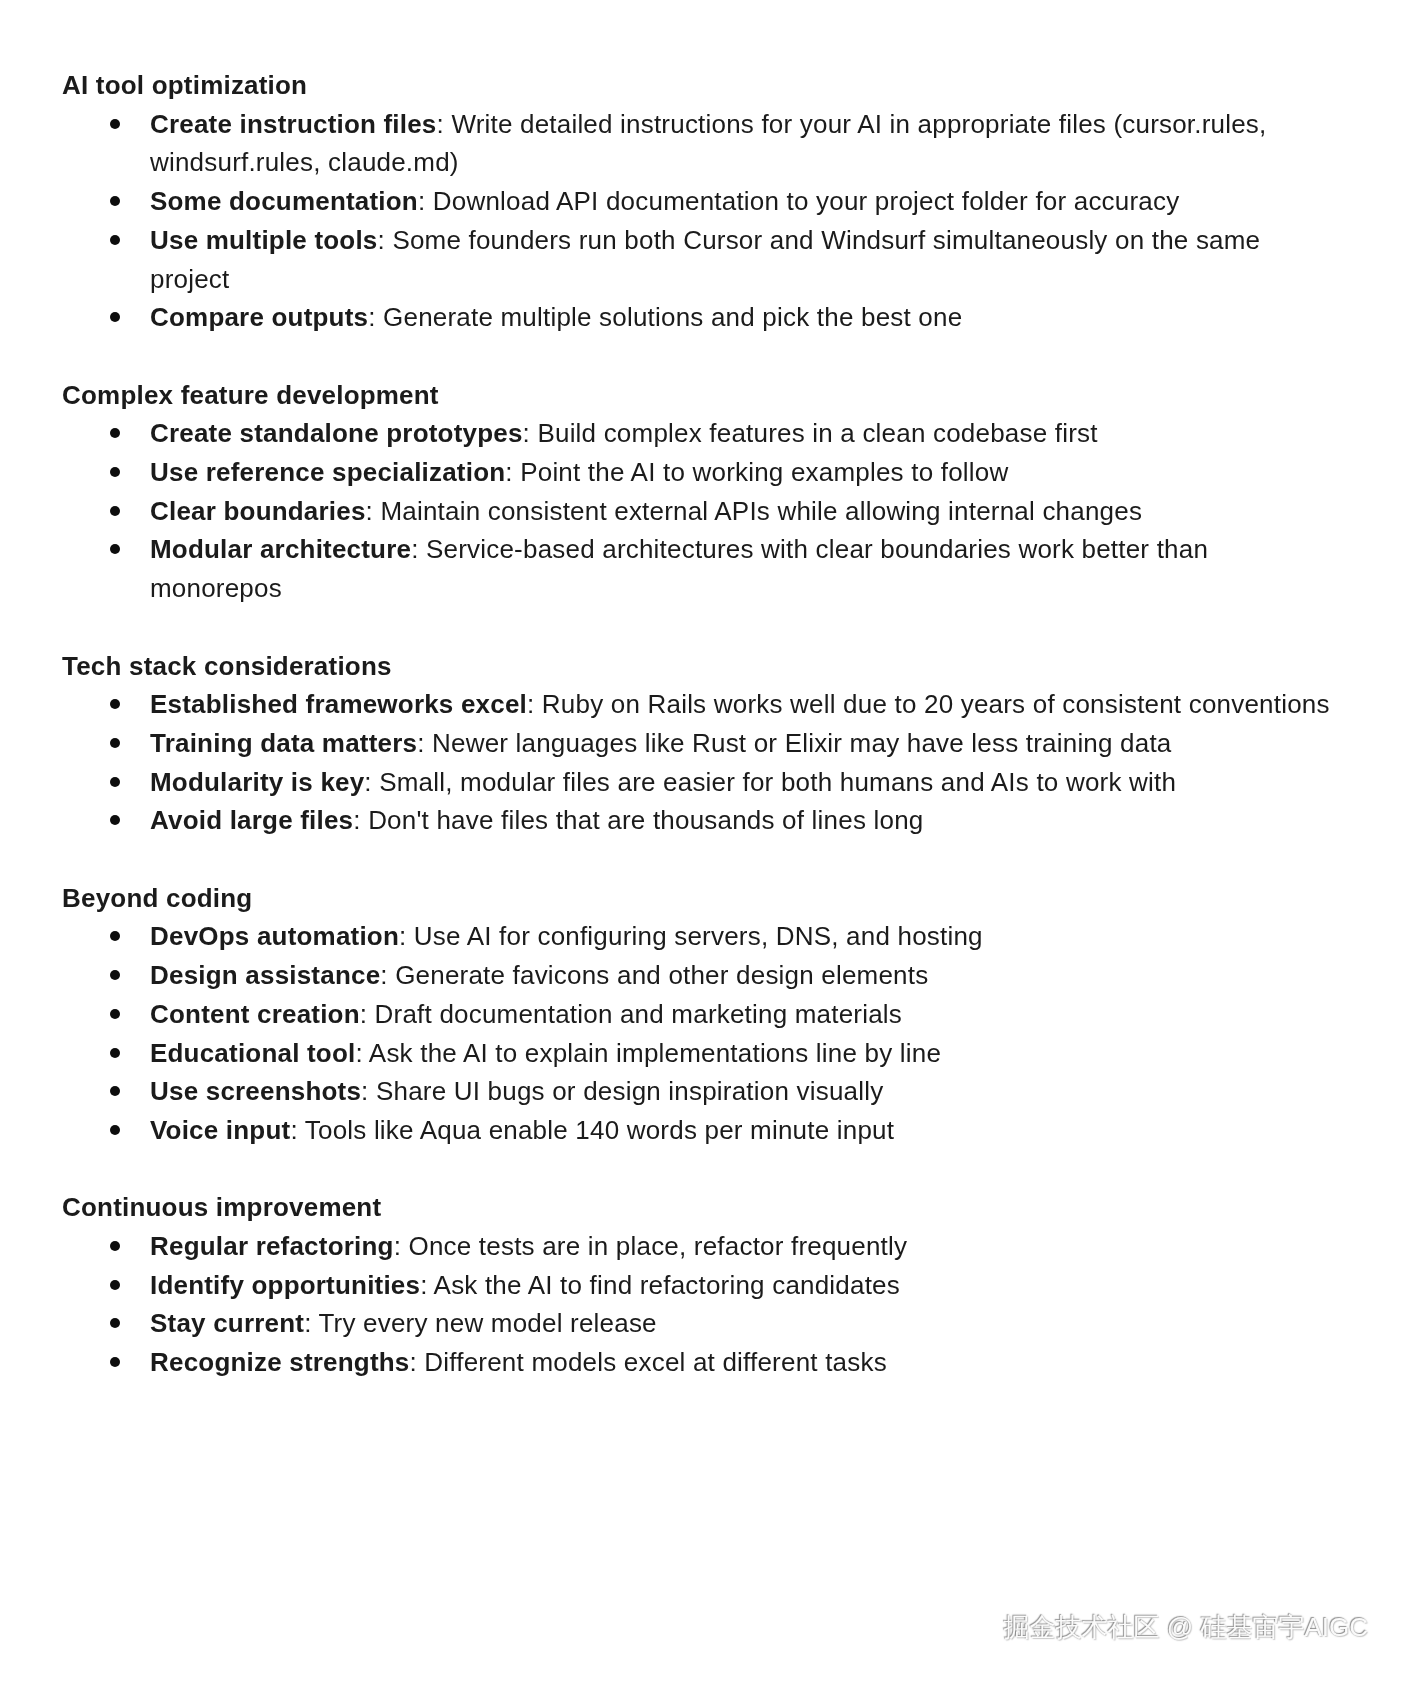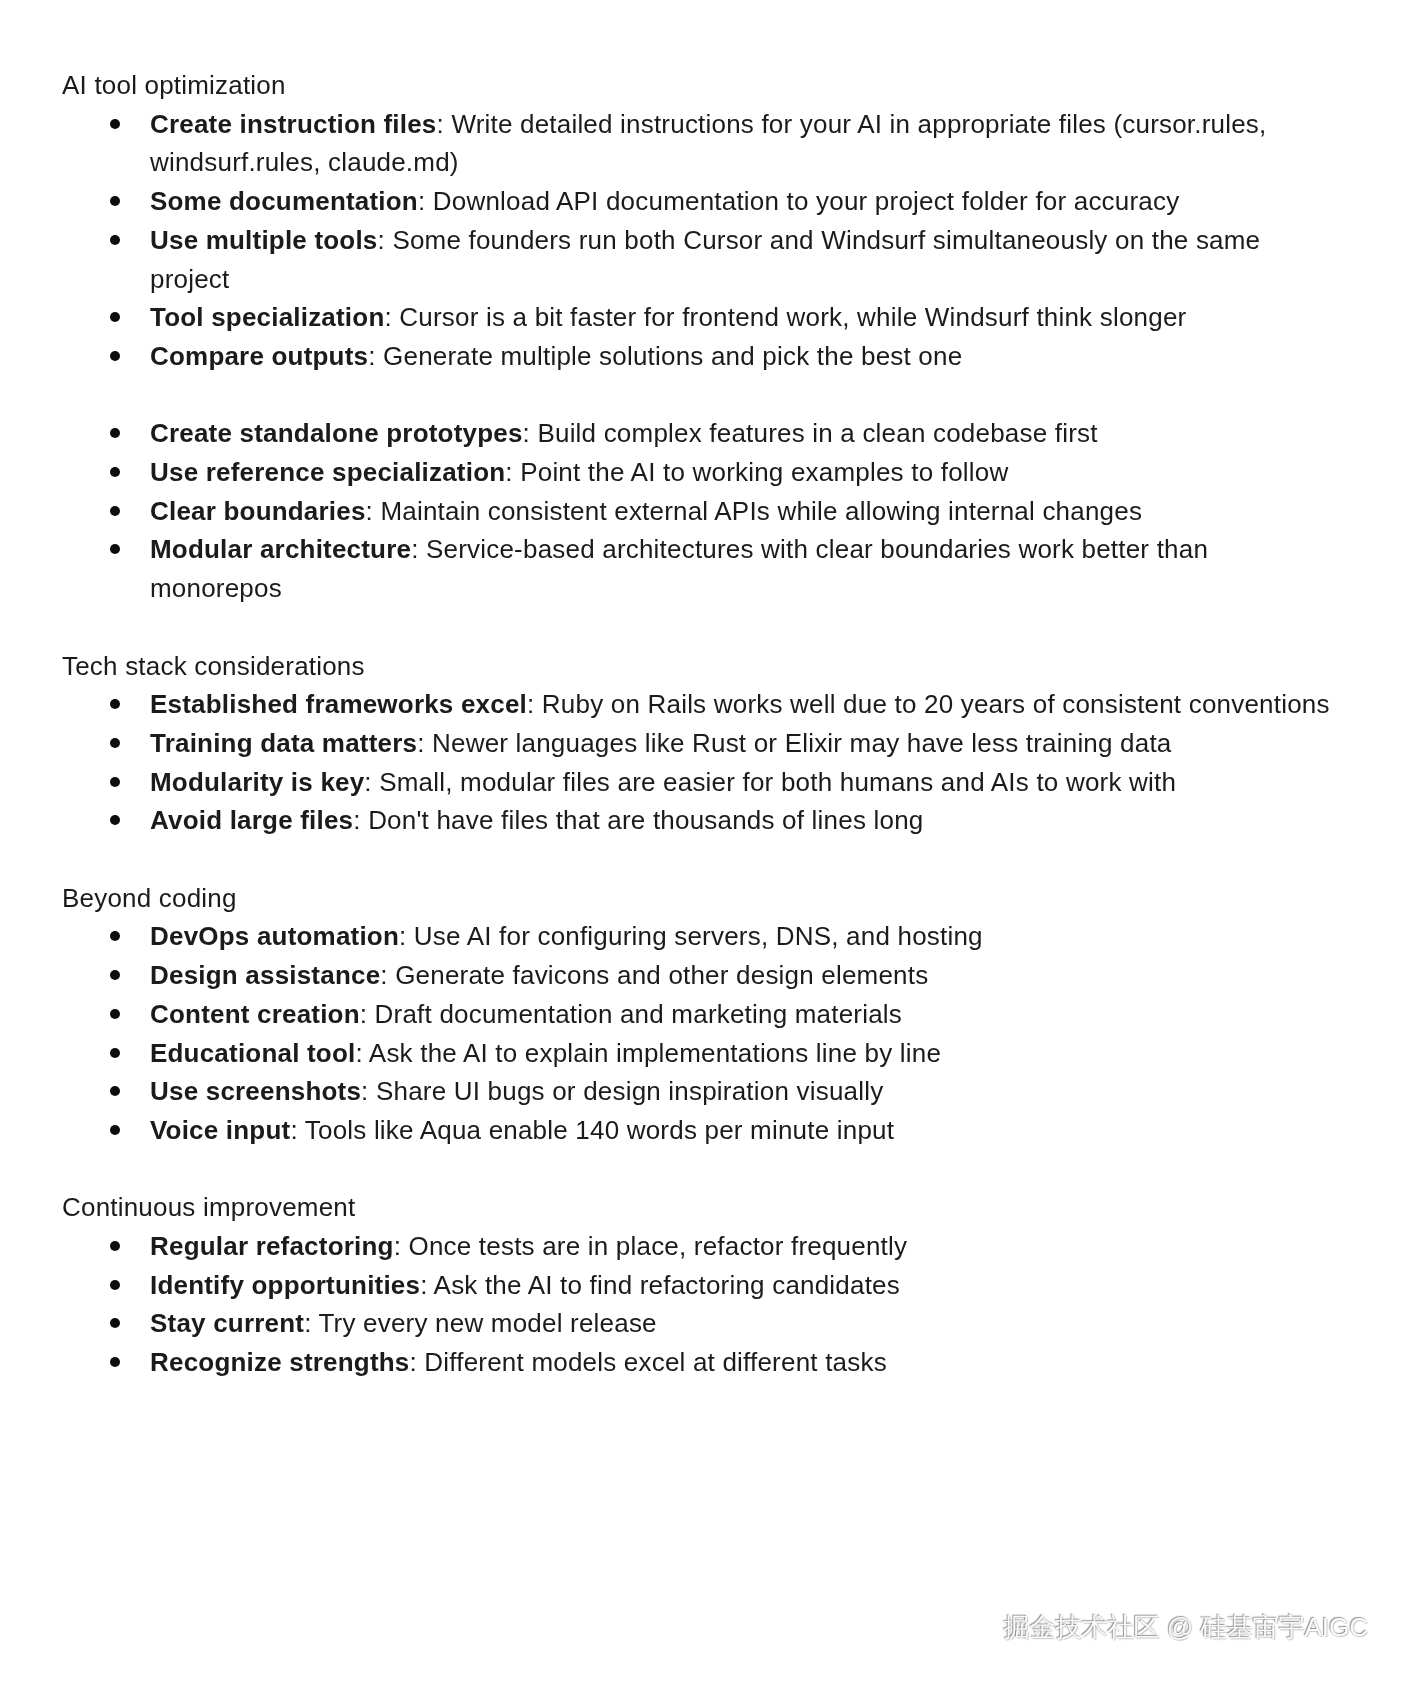--- a/index.html
+++ b/index.html
@@ -19,21 +19,21 @@
     padding: 66px 62px 0 62px;
     font-size: 26px;
     line-height: 38.7px;
     letter-spacing: 0.2px;
   }
   .section + .section {
     margin-top: 38.7px;
   }
   .heading {
     margin: 0;
-    font-weight: 400;
+    font-weight: 700;
   }
   ul.bullets {
     margin: 0;
     padding: 0;
     list-style: none;
   }
   ul.bullets li {
     position: relative;
     padding-left: 88px;
     max-width: 1196px;
@@ -71,27 +71,27 @@
 <div class="doc">
   <section class="section">
     <p class="heading">AI tool optimization</p>
     <ul class="bullets">
   <li><span class="lead">Create instruction files</span><span>: Write detailed instructions for your AI in appropriate files (cursor.rules, windsurf.rules, claude.md)</span></li>
 
   <li><span class="lead">Some documentation</span><span>: Download API documentation to your project folder for accuracy</span></li>
 
   <li><span class="lead">Use multiple tools</span><span>: Some founders run both Cursor and Windsurf simultaneously on the same project</span></li>
 
-  <li><span class="lead">Tool specialization</span><span>: Cursor is a bit faster for frontend work, while Windsurf think slonger</span></li>
 
   <li><span class="lead">Compare outputs</span><span>: Generate multiple solutions and pick the best one</span></li>
 </ul>
   </section>
 
   <section class="section">
+    <p class="heading">Complex feature development</p>
     <ul class="bullets">
   <li><span class="lead">Create standalone prototypes</span><span>: Build complex features in a clean codebase first</span></li>
 
   <li><span class="lead">Use reference specialization</span><span>: Point the AI to working examples to follow</span></li>
 
   <li><span class="lead">Clear boundaries</span><span>: Maintain consistent external APIs while allowing internal changes</span></li>
 
   <li><span class="lead">Modular architecture</span><span>: Service-based architectures with clear boundaries work better than monorepos</span></li>
 </ul>
   </section>

